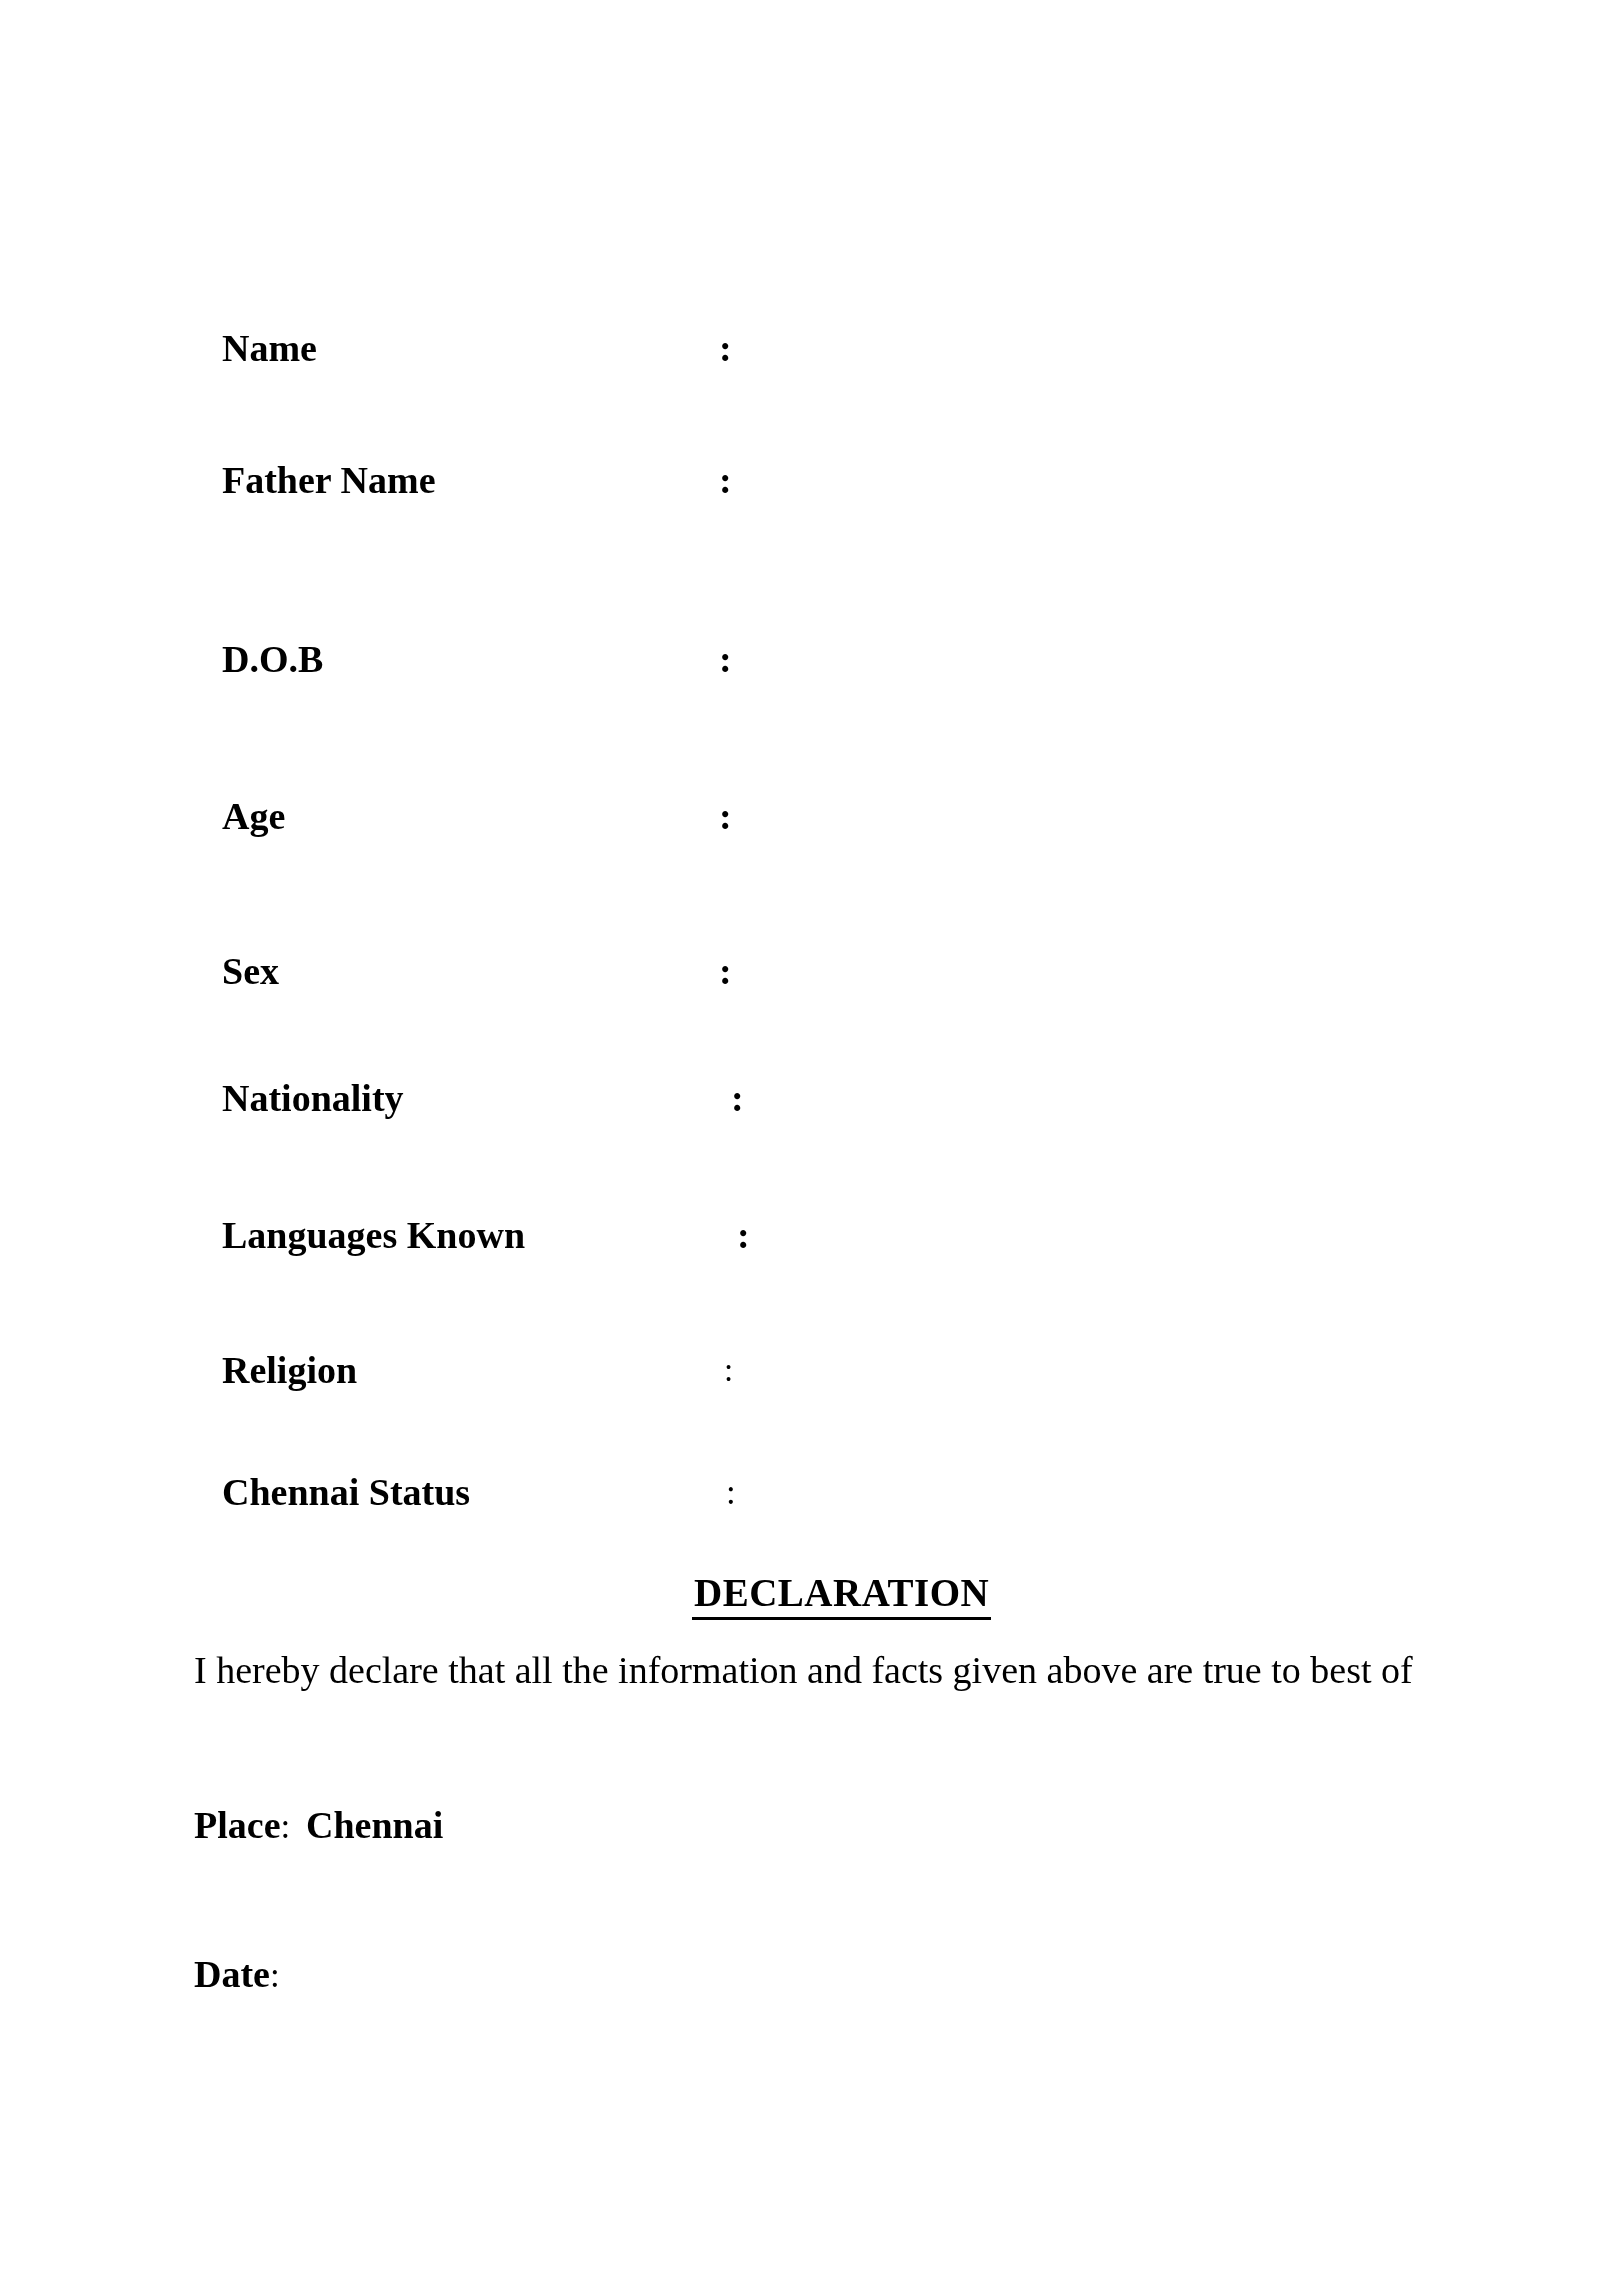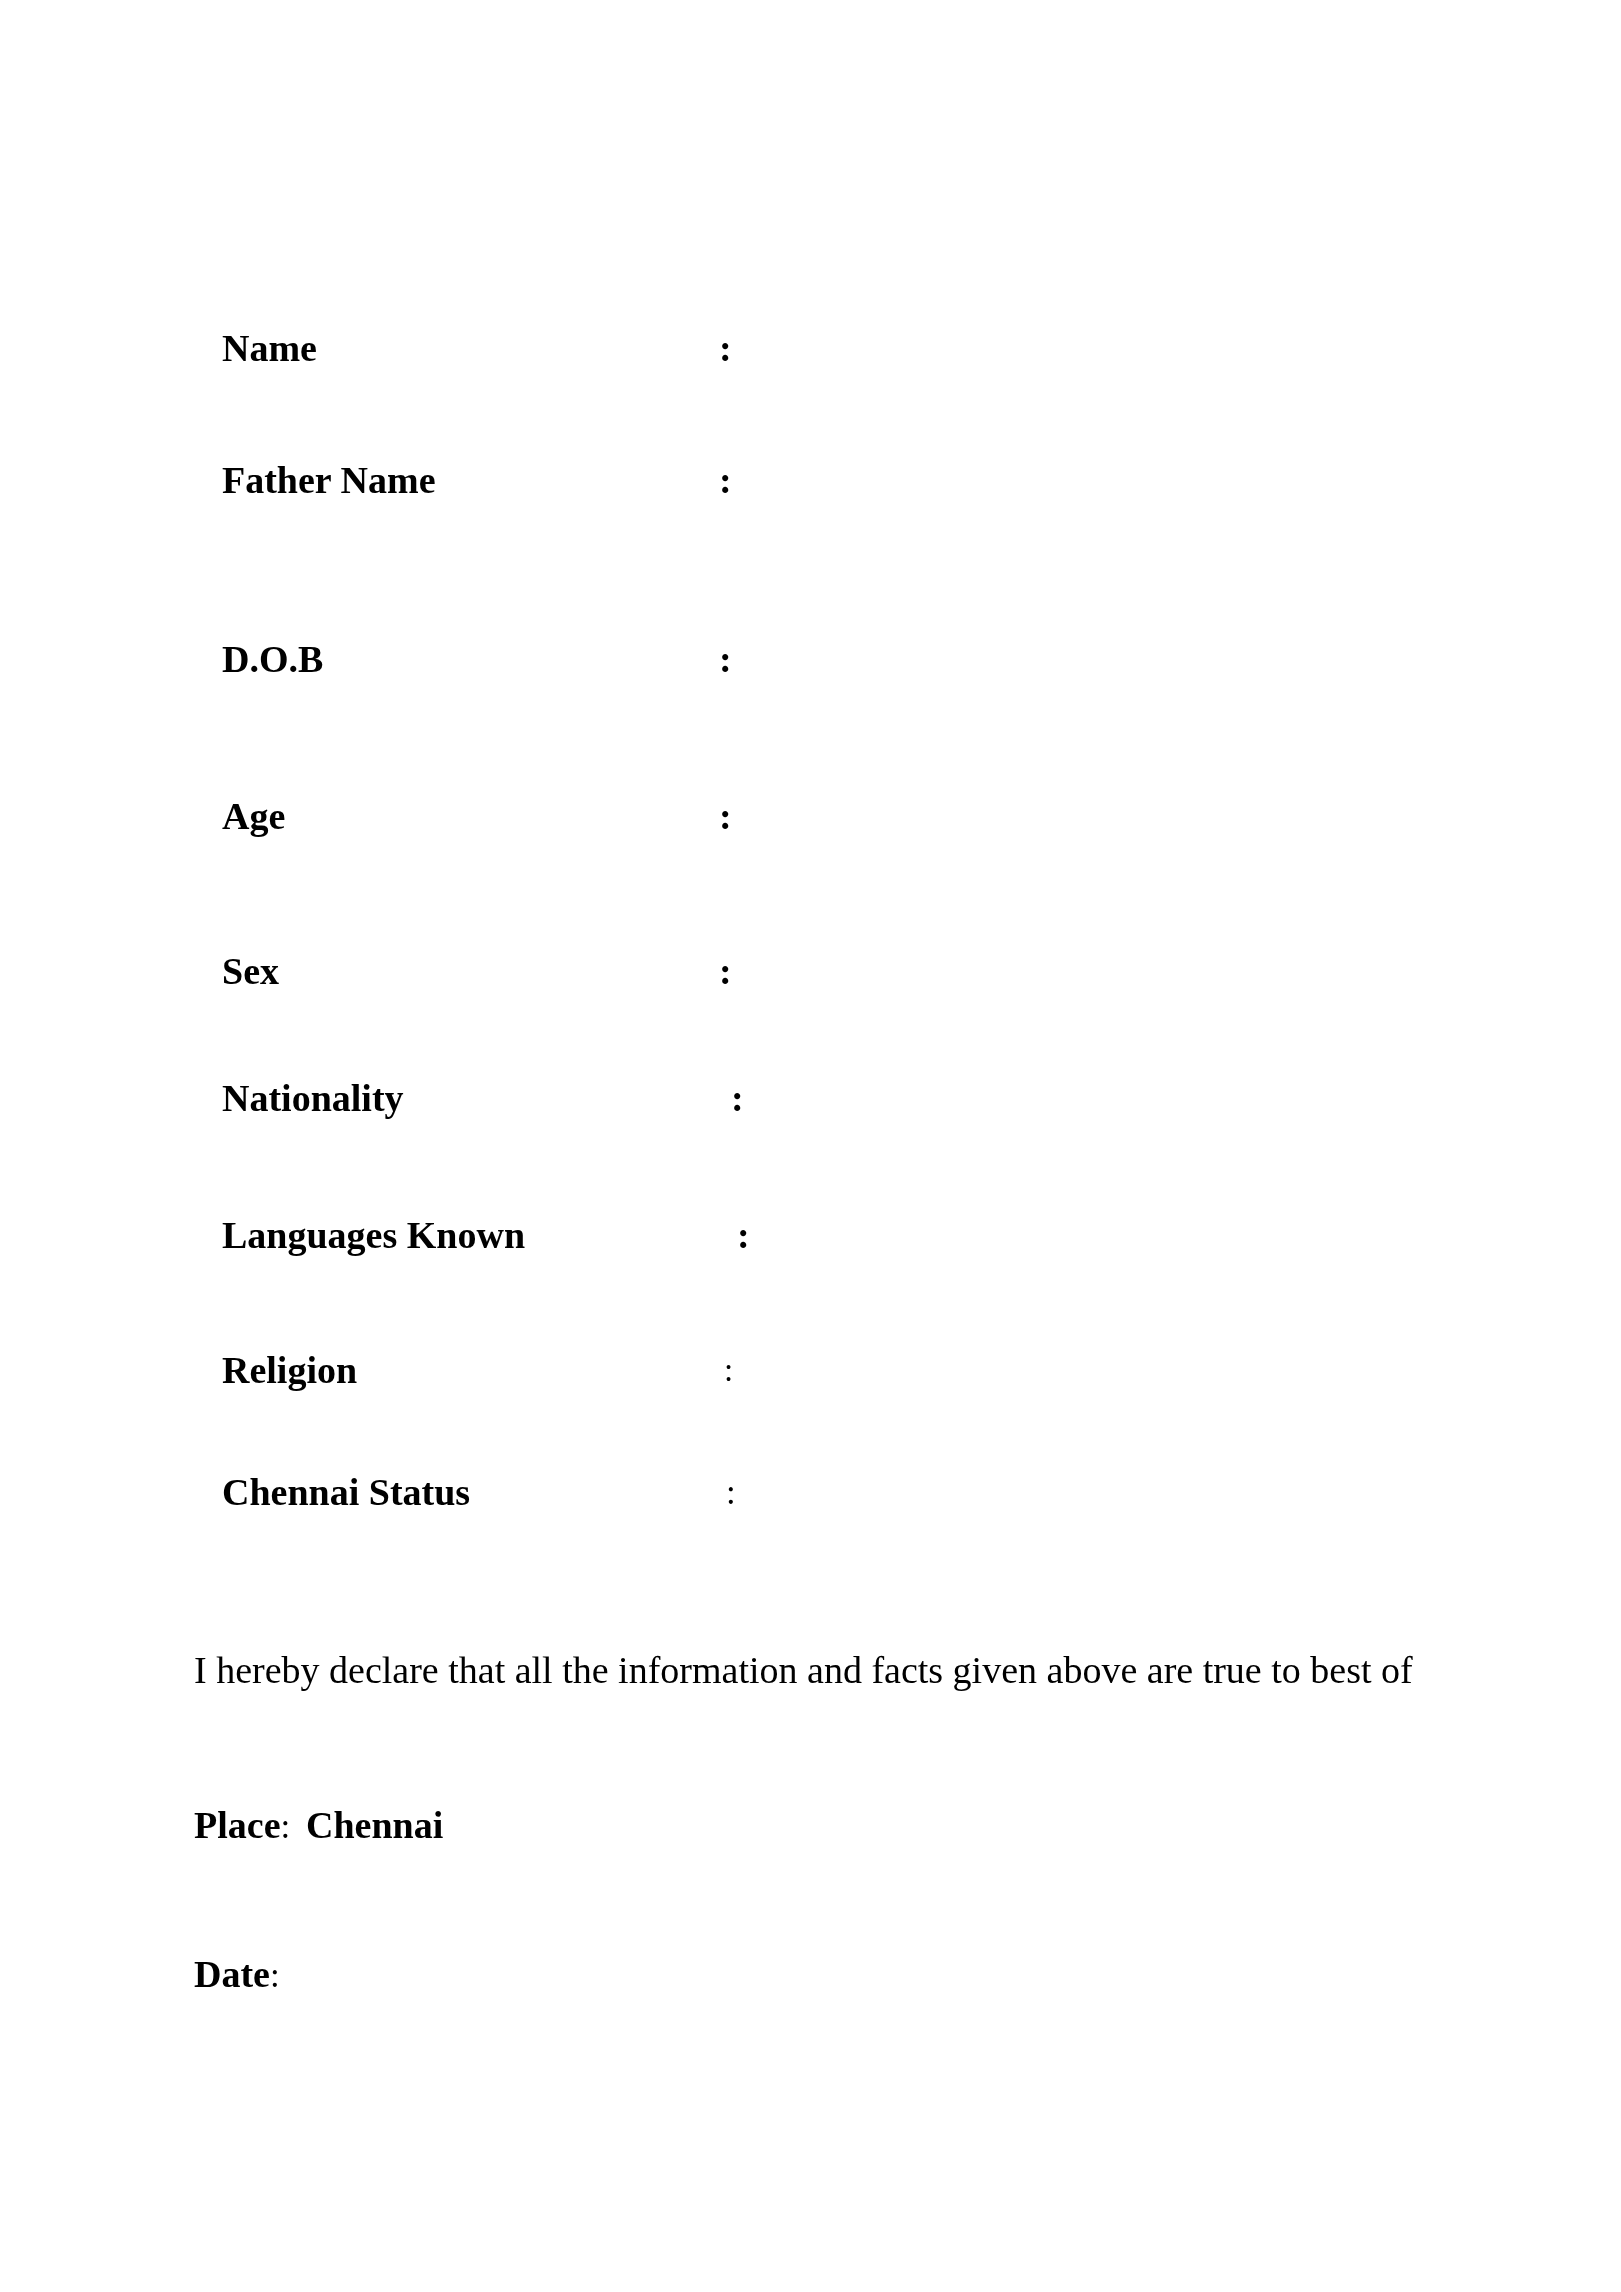--- a/index.html
+++ b/index.html
@@ -137,20 +137,21 @@
   <div class="field-row row-religion">
     <span class="flabel">Religion</span>
     <span class="fcolon">:</span>
   </div>
 
   <div class="field-row row-marital">
     <span class="flabel">Chennai Status</span>
     <span class="fcolon">:</span>
   </div>
 
+  <div class="decl-heading">DECLARATION</div>
 
   <div class="decl-para">
     <div class="decl-line">I hereby declare that all the information and facts given above are true to best of</div>
   </div>
 
   <div class="sign-row row-place">
     <span class="slabel">Place</span><span class="scolon">:</span><span class="svalue">Chennai</span>
   </div>
 
   <div class="sign-row row-date">

